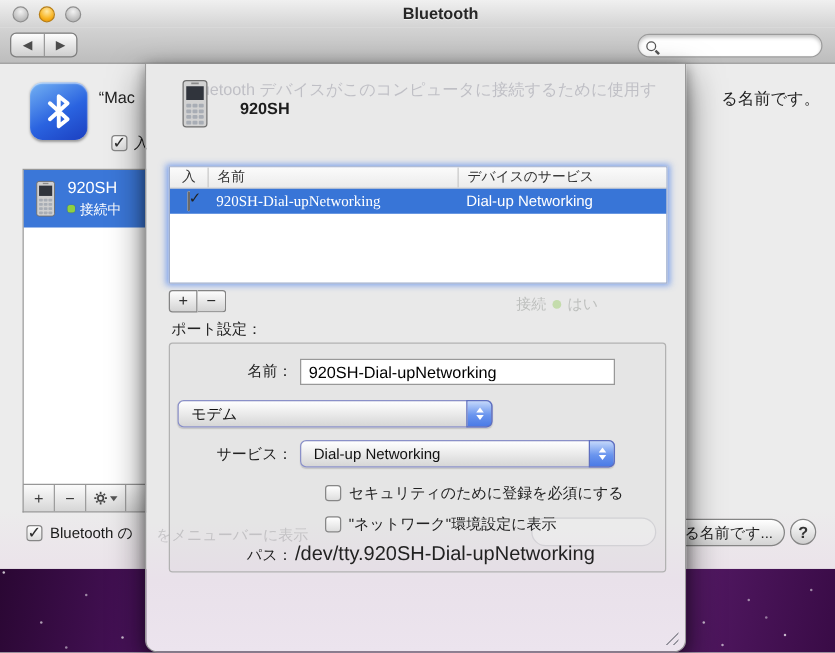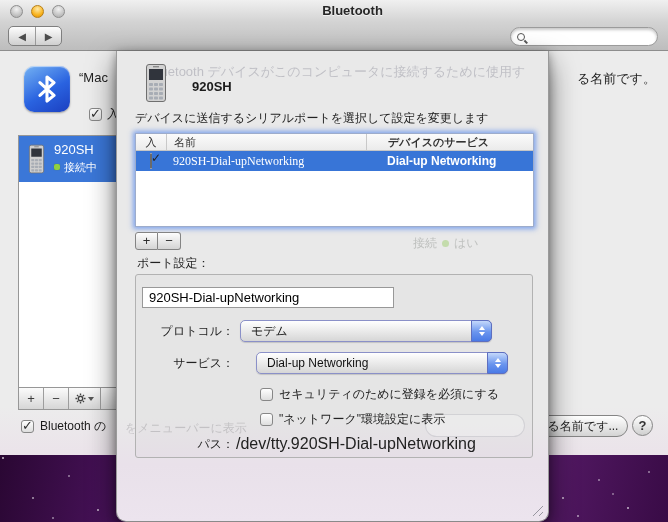--- a/index.html
+++ b/index.html
@@ -100,21 +100,21 @@
   .sheet-title { font-size:13px; font-weight:bold; color:#1c1c1c; margin-left:25px; margin-top:6px; }
   .instruction { position:absolute; left:18px; top:59px; font-size:12px; color:#222; }
 
   .porttable { position:absolute; left:18px; top:82px; width:399px; height:94px; background:#fff;
     border:1px solid #9daccB; box-shadow:0 0 5px 2px rgba(100,145,235,.8); }
   .pt-header { display:flex; height:17px; background:linear-gradient(#fbfbfb,#ebebeb);
     border-bottom:1px solid #c6c6c6; font-size:11px; color:#333; }
   .pt-header > div { line-height:16px; }
   .col-on { width:30px; text-align:center; flex:none; }
   .col-name { width:200px; padding-left:7px; flex:none; border-left:1px solid #c9c9c9;font-family:Liberation Serif, serif; }
-  .col-svc { flex:1; padding-left:21px; border-left:1px solid #c9c9c9;font-weight:bold; }
+  .col-svc { flex:1; padding-left:7px; border-left:1px solid #c9c9c9; }
   .pt-row { display:flex; align-items:center; height:20px; background:#3875d7; color:#fff; font-size:12px; }
   .pt-row .col-name, .pt-row .col-svc { border-left:none; }
   .row-cb { width:12px; height:12px; margin:0 auto; background:#fff; border:1px solid #6a6a6a; border-radius:2px; position:relative; }
   .row-cb::after { content:"✓"; position:absolute; left:0; top:-3px; font-size:12px; font-weight:bold; color:#222; }
 
   .plusminus { position:absolute; left:18px; top:181px; display:flex; }
   .pm-btn { width:23px; height:18px; border:1px solid #848484; background:linear-gradient(#fdfdfd,#d4d4d4);
     text-align:center; line-height:16px; font-size:13px; color:#2d2d2d; }
   .pm-btn:first-child { border-radius:3px 0 0 3px; }
   .pm-btn:last-child { border-left:none; border-radius:0 3px 3px 0; }
@@ -249,21 +249,20 @@
           <rect x="9" y="29" width="4" height="3" rx="0.8"></rect>
           <rect x="14" y="29" width="4" height="3" rx="0.8"></rect>
         <rect x="4" y="33.5" width="4" height="3" rx="0.8"></rect>
           <rect x="9" y="33.5" width="4" height="3" rx="0.8"></rect>
           <rect x="14" y="33.5" width="4" height="3" rx="0.8"></rect>
       </g>
     </svg>
     <div class="sheet-title">920SH</div>
   </div>
 
-  <div class="instruction">デバイスに送信するシリアルポートを選択して設定を変更します</div>
 
   <div class="porttable">
     <div class="pt-header">
       <div class="col-on">入</div>
       <div class="col-name">名前</div>
       <div class="col-svc">デバイスのサービス</div>
     </div>
     <div class="pt-row">
       <div class="col-on">
         <span class="row-cb"></span>
@@ -275,33 +274,33 @@
 
   <div class="plusminus">
     <div class="pm-btn">+</div>
     <div class="pm-btn">−</div>
   </div>
 
   <div class="port-label">ポート設定：</div>
 
   <div class="groupbox">
     <div class="g-row" style="top:12px;">
+      <div class="g-label">名前：</div>
       <input class="name-field" value="920SH-Dial-upNetworking" style="">
     </div>
     <div class="g-row" style="top:45px;">
-      <div class="g-label">プロトコル：</div>
       <div class="popup">
         <span>モデム</span>
         <span class="popup-cap">
           <span class="arr-up"></span>
           <span class="arr-dn"></span>
         </span>
       </div>
     </div>
-    <div class="g-row" style="top:77px;gap:16px;">
+    <div class="g-row" style="top:77px;">
       <div class="g-label">サービス：</div>
       <div class="popup">
         <span>Dial-up Networking</span>
         <span class="popup-cap">
           <span class="arr-up"></span>
           <span class="arr-dn"></span>
         </span>
       </div>
     </div>
     <div class="g-check" style="top:111px;">

